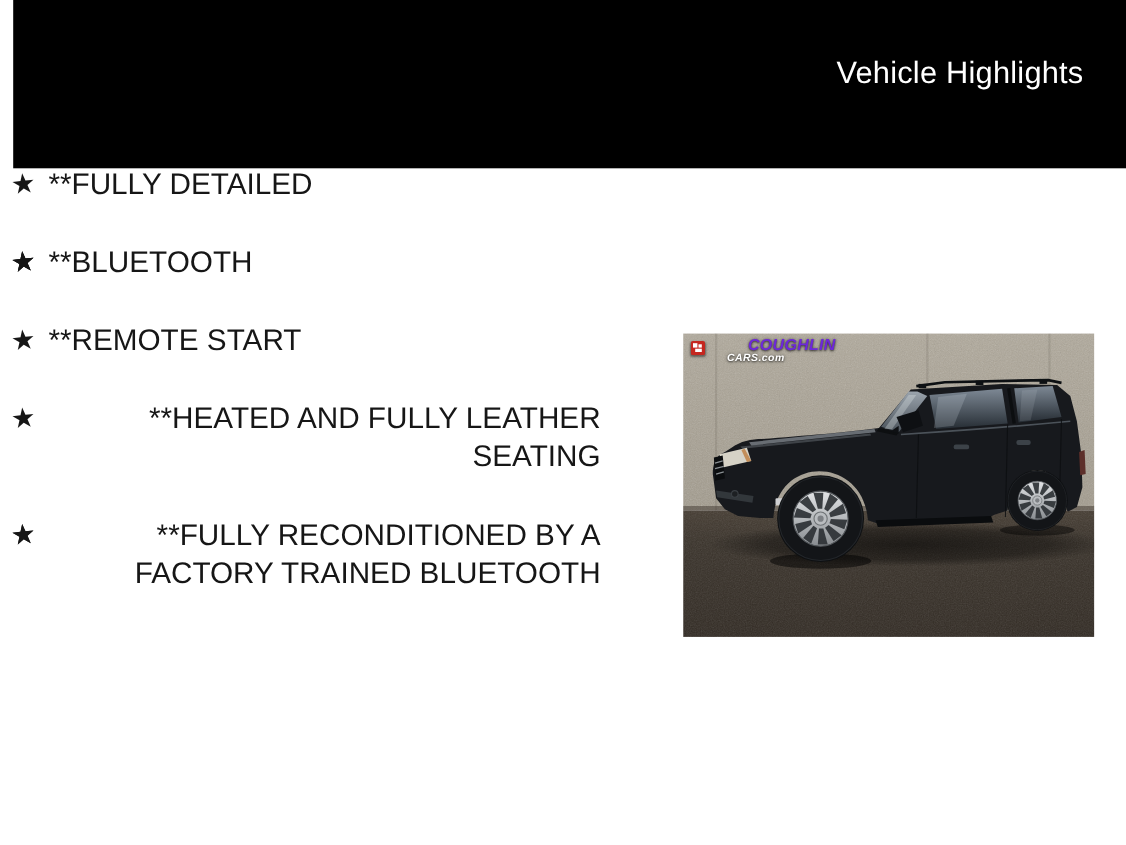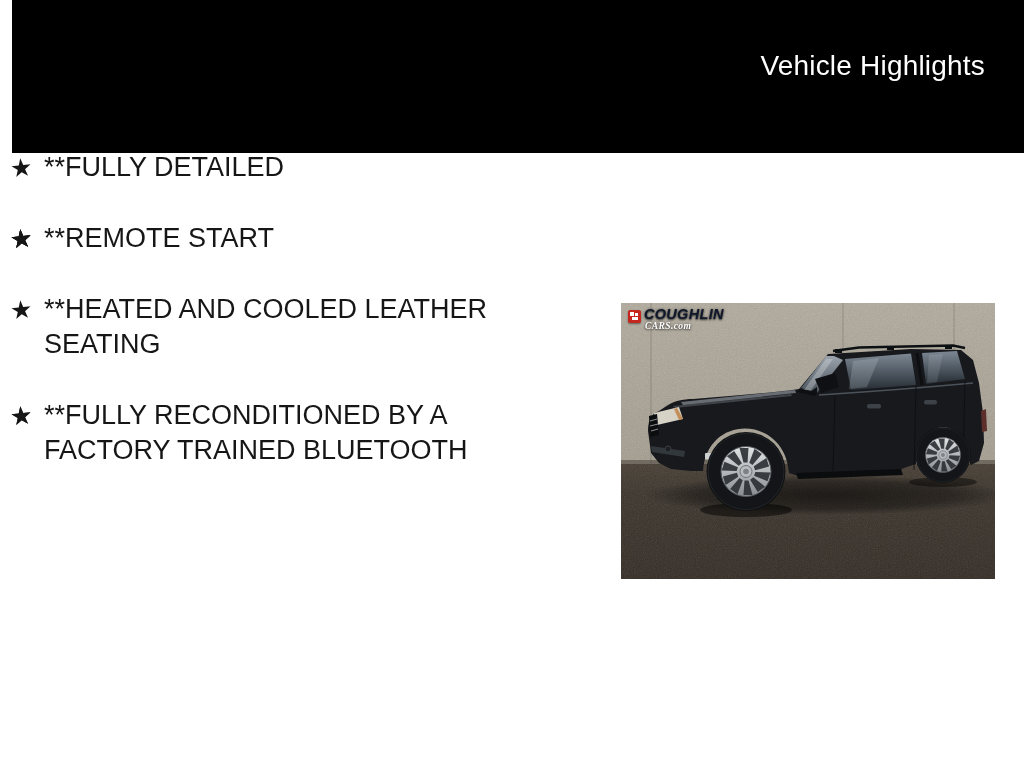--- a/index.html
+++ b/index.html
@@ -24,21 +24,21 @@
     letter-spacing:0.2px;
   }
   ul.highlights{
     list-style:none;margin:0;padding:0;
     position:absolute;left:0;top:150px;width:552px;
   }
   ul.highlights li{
     position:relative;padding-left:44px;margin:0 0 36px 0;
     font-size:27px;line-height:35px;max-width:548px;
   }
-  ul.highlights li .label{display:inline-block;max-width:502px;vertical-align:top;}
+  ul.highlights li .label{display:inline-block;max-width:502px;vertical-align:top;text-align:right;}
   .star{
     position:absolute;left:10px;top:0;width:30px;
     font-size:25px;line-height:35px;text-align:left;
     display:inline-block;transform:rotate(-6deg);
   }
   figure.photo{
     position:absolute;left:621px;top:303px;width:374px;height:276px;
     margin:0;overflow:hidden;
   }
   figure.photo svg{display:block;}
@@ -49,29 +49,29 @@
     width:13px;height:13px;border-radius:2px;margin-top:3px;flex:0 0 auto;
     background:
       linear-gradient(#fff,#fff) 2px 2px/4px 4px no-repeat,
       linear-gradient(#fff,#fff) 7px 3px/3px 3px no-repeat,
       linear-gradient(#fff,#fff) 4px 7px/6px 3px no-repeat,
       var(--logo_red);
     box-shadow:0 1px 2px rgba(0,0,0,.45);
   }
   .brand-wrap{margin-left:3px;}
   .brand{
-    display:block;color:#0f172a;font-style:italic;font-weight:bold;
+    display:block;color:#6d28d9;font-style:italic;font-weight:bold;
     font-size:14.5px;line-height:14px;letter-spacing:.3px;
     text-shadow:0 1px 2px rgba(0,0,0,.65),0 0 3px rgba(0,0,0,.4);
+    margin-left:36px;
   }
   .brand-sub{
     display:block;color:#fff;font-style:italic;font-weight:bold;
-    font-size:9.5px;line-height:10px;margin-left:1px;letter-spacing:.4px;
+    font-size:9.5px;line-height:10px;margin-left:17px;letter-spacing:.4px;
     text-shadow:0 1px 2px rgba(0,0,0,.65),0 0 3px rgba(0,0,0,.4);
-    font-family:Liberation Serif, serif;
   }
 </style>
 </head>
 <body>
 
 <div class="header">
   <div class="header-title">Vehicle Highlights</div>
 </div>
 
 <ul class="highlights">
@@ -80,28 +80,29 @@
     <span class="label">**FULLY DETAILED</span>
   </li>
   <li>
     <span class="star">★</span>
   </li>
   <li>
     <span class="star">★</span>
   </li>
   <li>
     <span class="star">★</span>
+    <span class="label">**BLUETOOTH</span>
   </li>
   <li>
     <span class="star">★</span>
     <span class="label">**REMOTE START</span>
   </li>
   <li>
     <span class="star">★</span>
-    <span class="label">**HEATED AND COOLED LEATHER SEATING</span>
+    <span class="label">**HEATED AND FULLY LEATHER SEATING</span>
   </li>
   <li>
     <span class="star">★</span>
   </li>
   <li>
     <span class="star">★</span>
     <span class="label">**FULLY RECONDITIONED BY A FACTORY TRAINED BLUETOOTH</span>
   </li>
 </ul>
 

